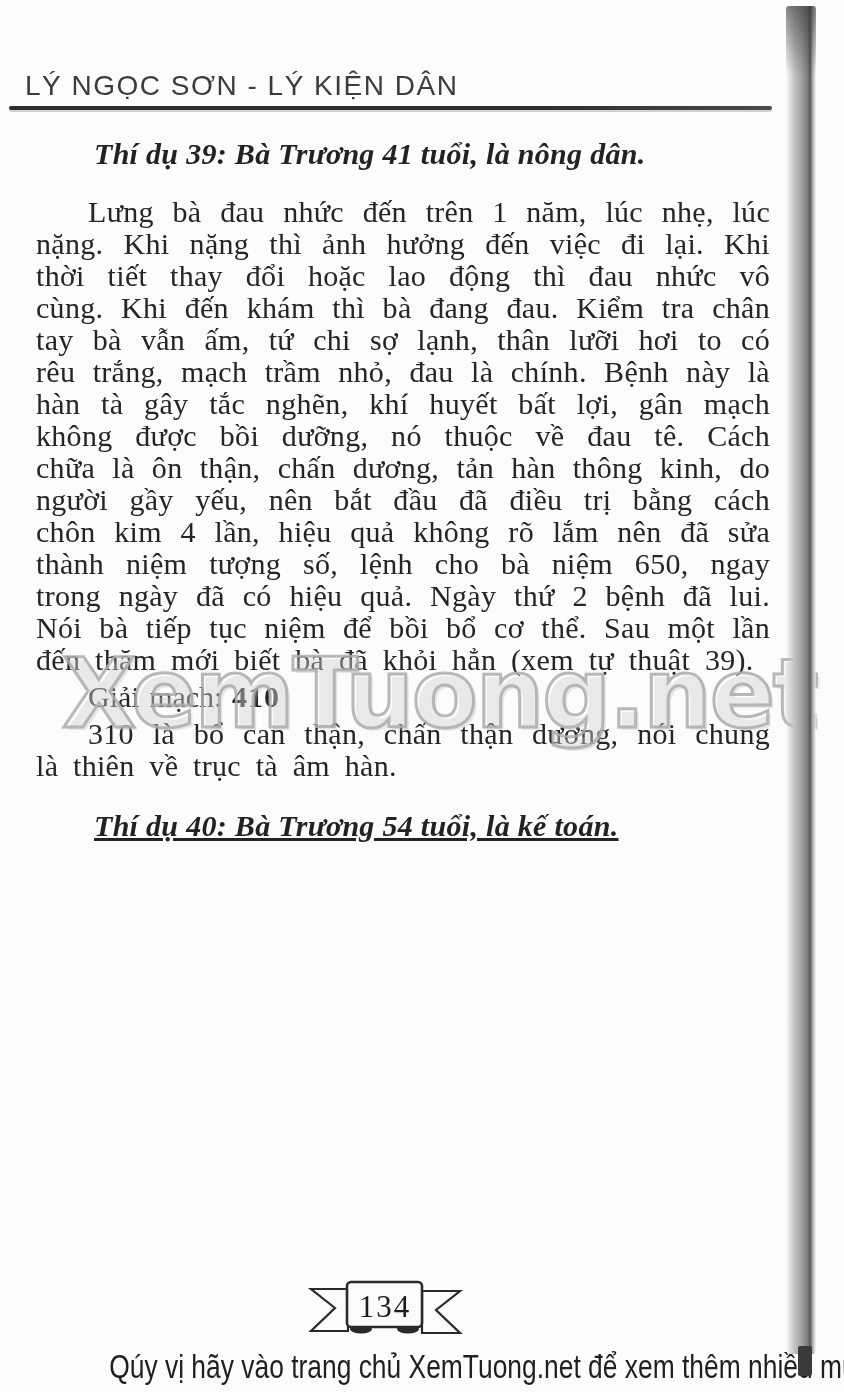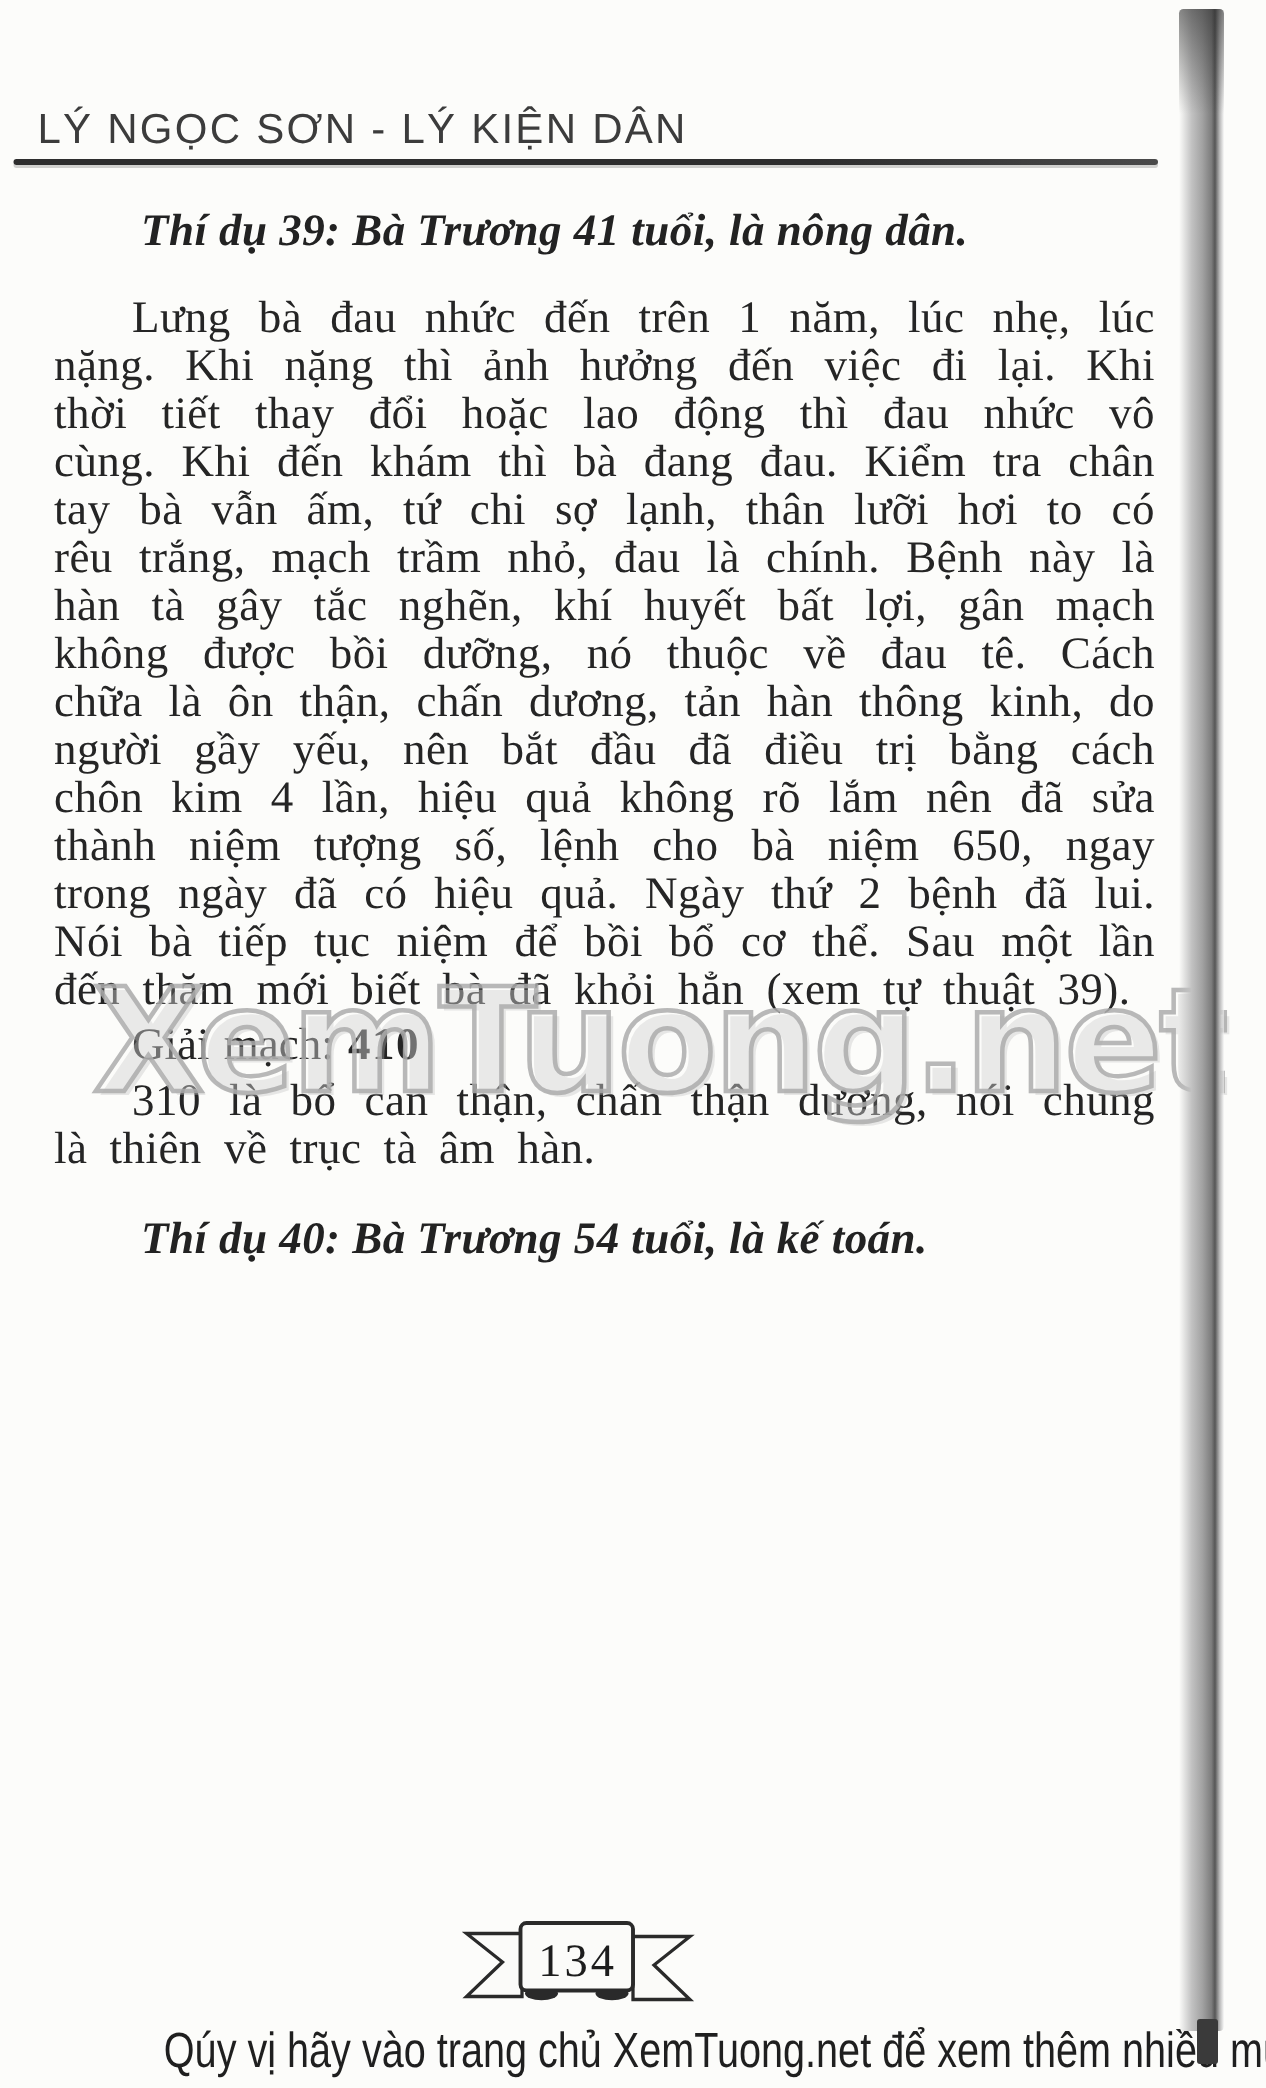--- a/index.html
+++ b/index.html
@@ -43,21 +43,21 @@
   }
   .ex-heading {
     font-size: 30px;
     font-weight: bold;
     font-style: italic;
     margin: 0 0 22px 58px;
     line-height: 40px;
     color: #222;
     letter-spacing: .3px;
   }
-  .ex-heading.second { margin-top: 24px; margin-bottom: 22px; }
+  .ex-heading.second { margin-top: 24px; margin-bottom: 22px; text-decoration: underline; }
   .body-par {
     font-size: 30px;
     line-height: 32px;
     text-align: justify;
     text-indent: 52px;
     word-spacing: 7px;
     letter-spacing: .3px;
     color: #252525;
   }
   .explain {

